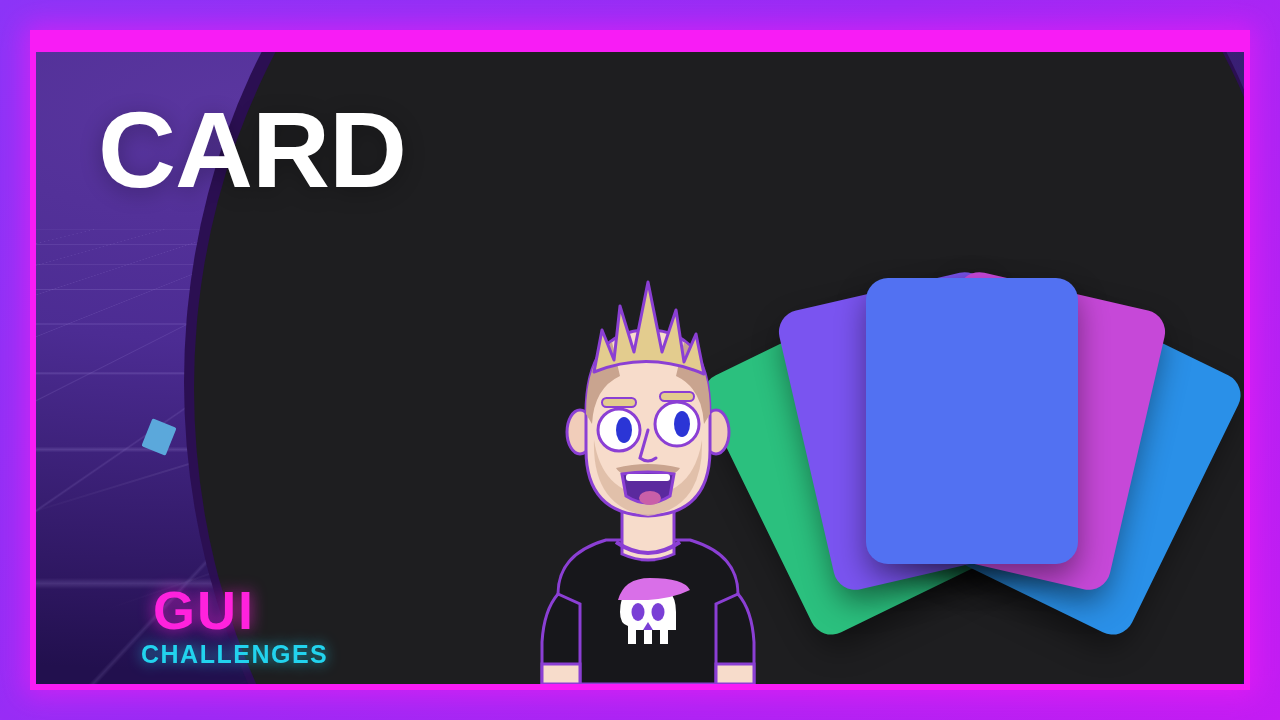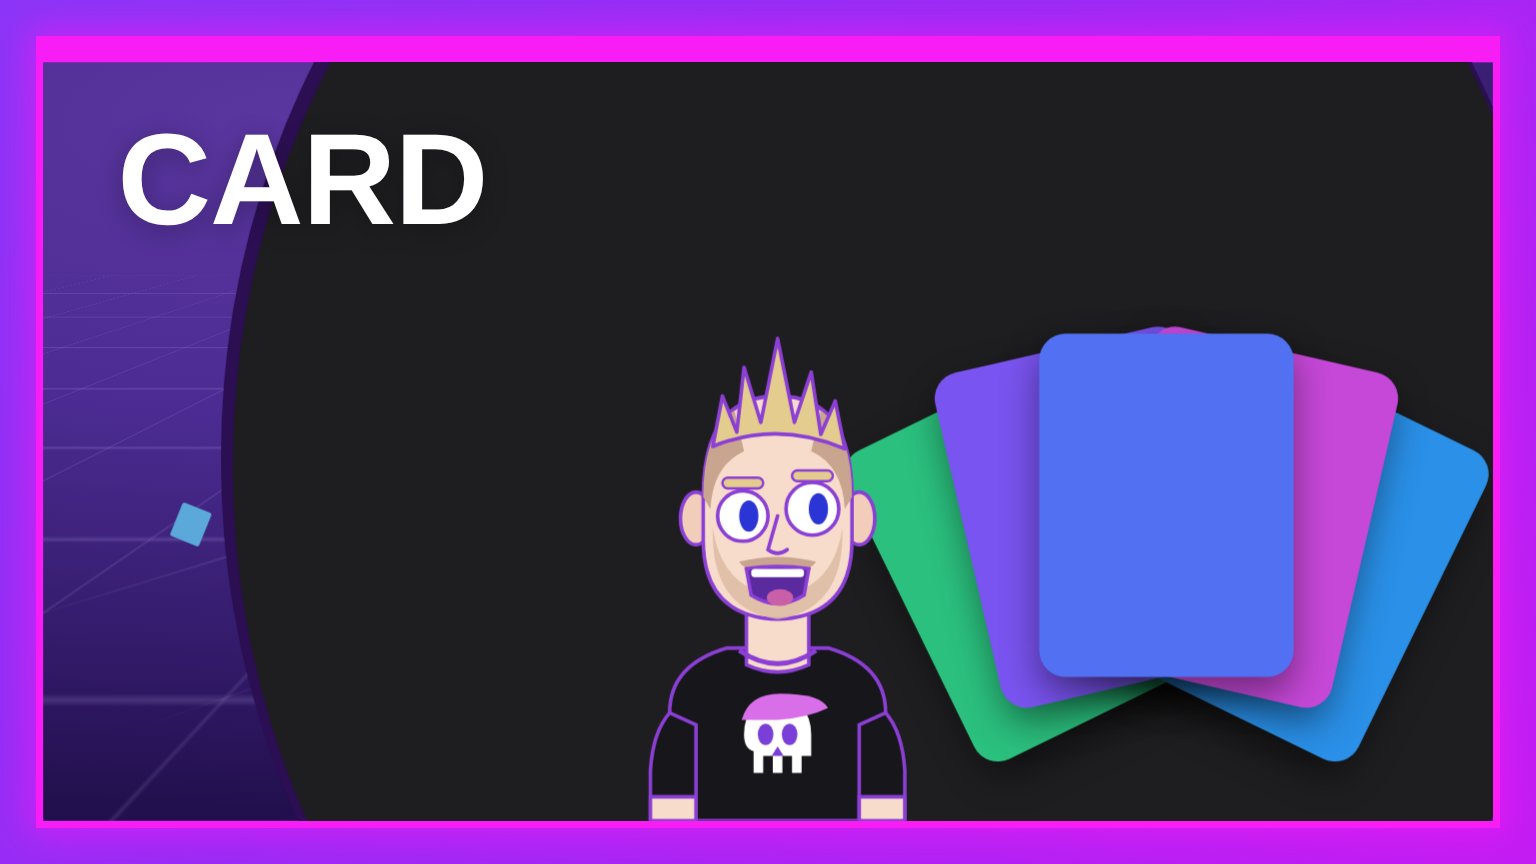--- a/index.html
+++ b/index.html
@@ -198,15 +198,19 @@
         <ellipse cx="140" cy="348" rx="6.5" ry="9" fill="#7A3FD6"></ellipse>
         <ellipse cx="160" cy="348" rx="6.5" ry="9" fill="#7A3FD6"></ellipse>
         <path d="M150 358 L145 366 L155 366 Z" fill="#7A3FD6"></path>
       </g>
     </svg>
 
     <div class="title">
       <span>CARD</span>
     </div>
 
+    <div class="logo">
+      <div class="gui">GUI</div>
+      <div class="challenges">CHALLENGES</div>
+    </div>
 
   </div>
 </div>
 
 </body></html>

